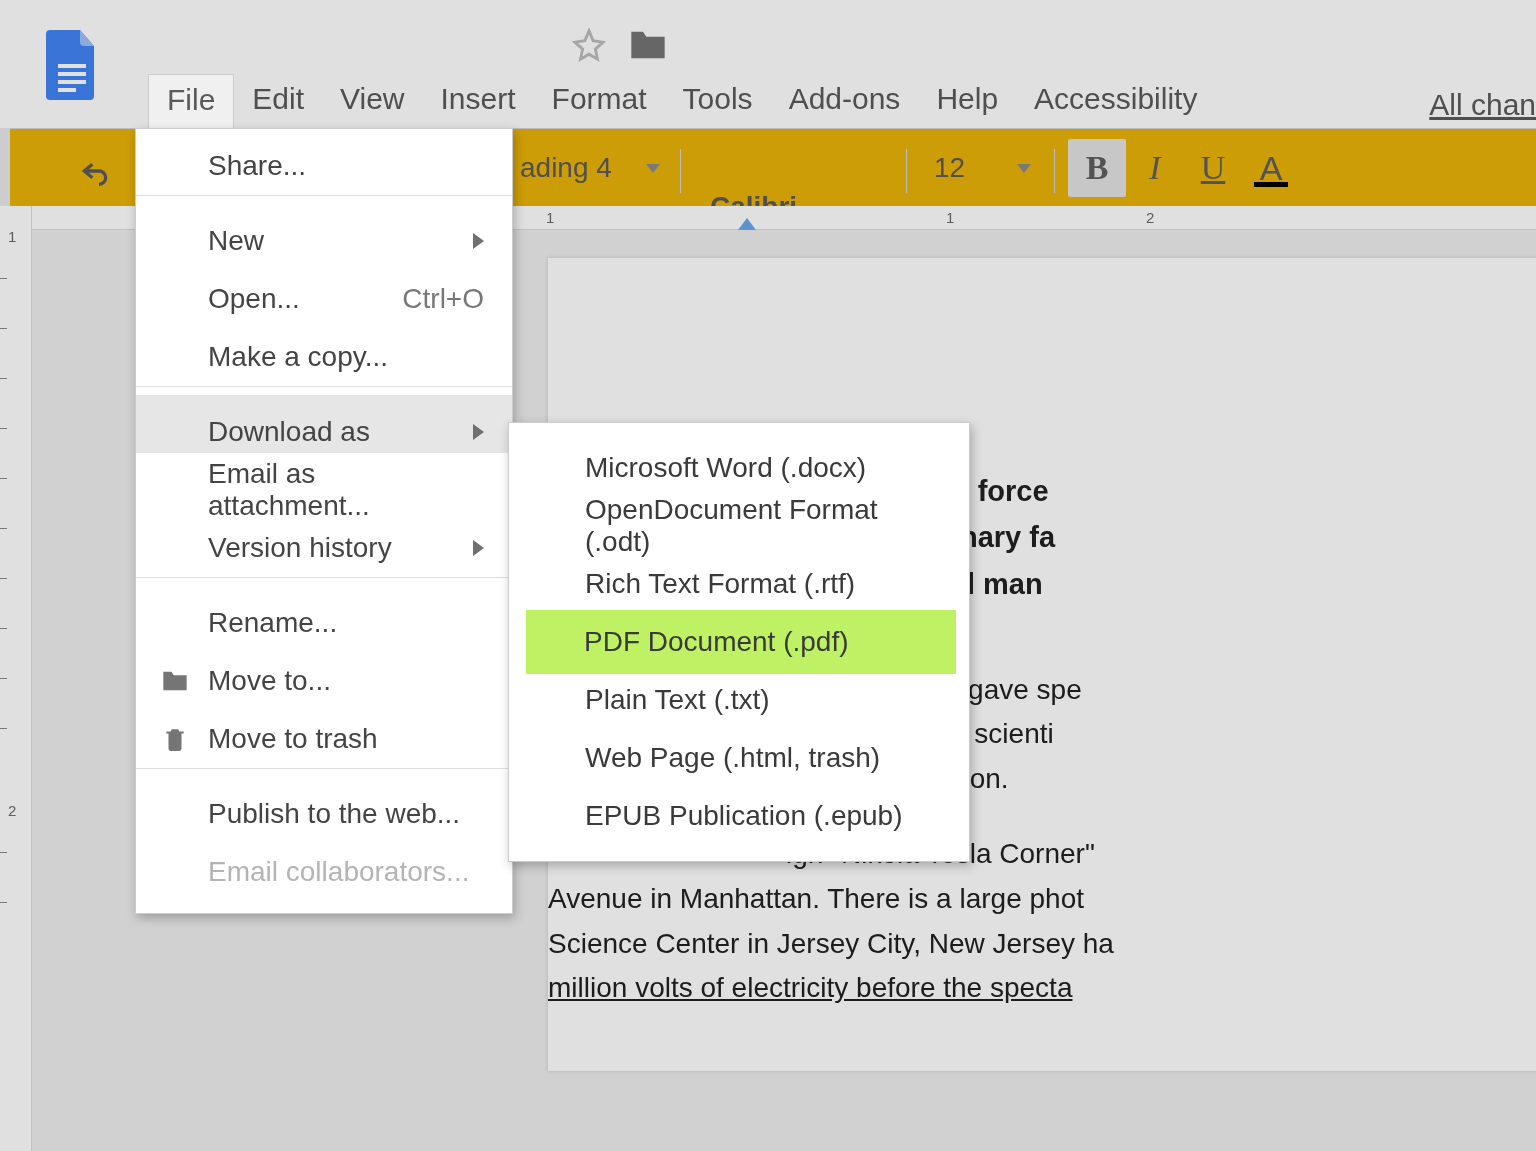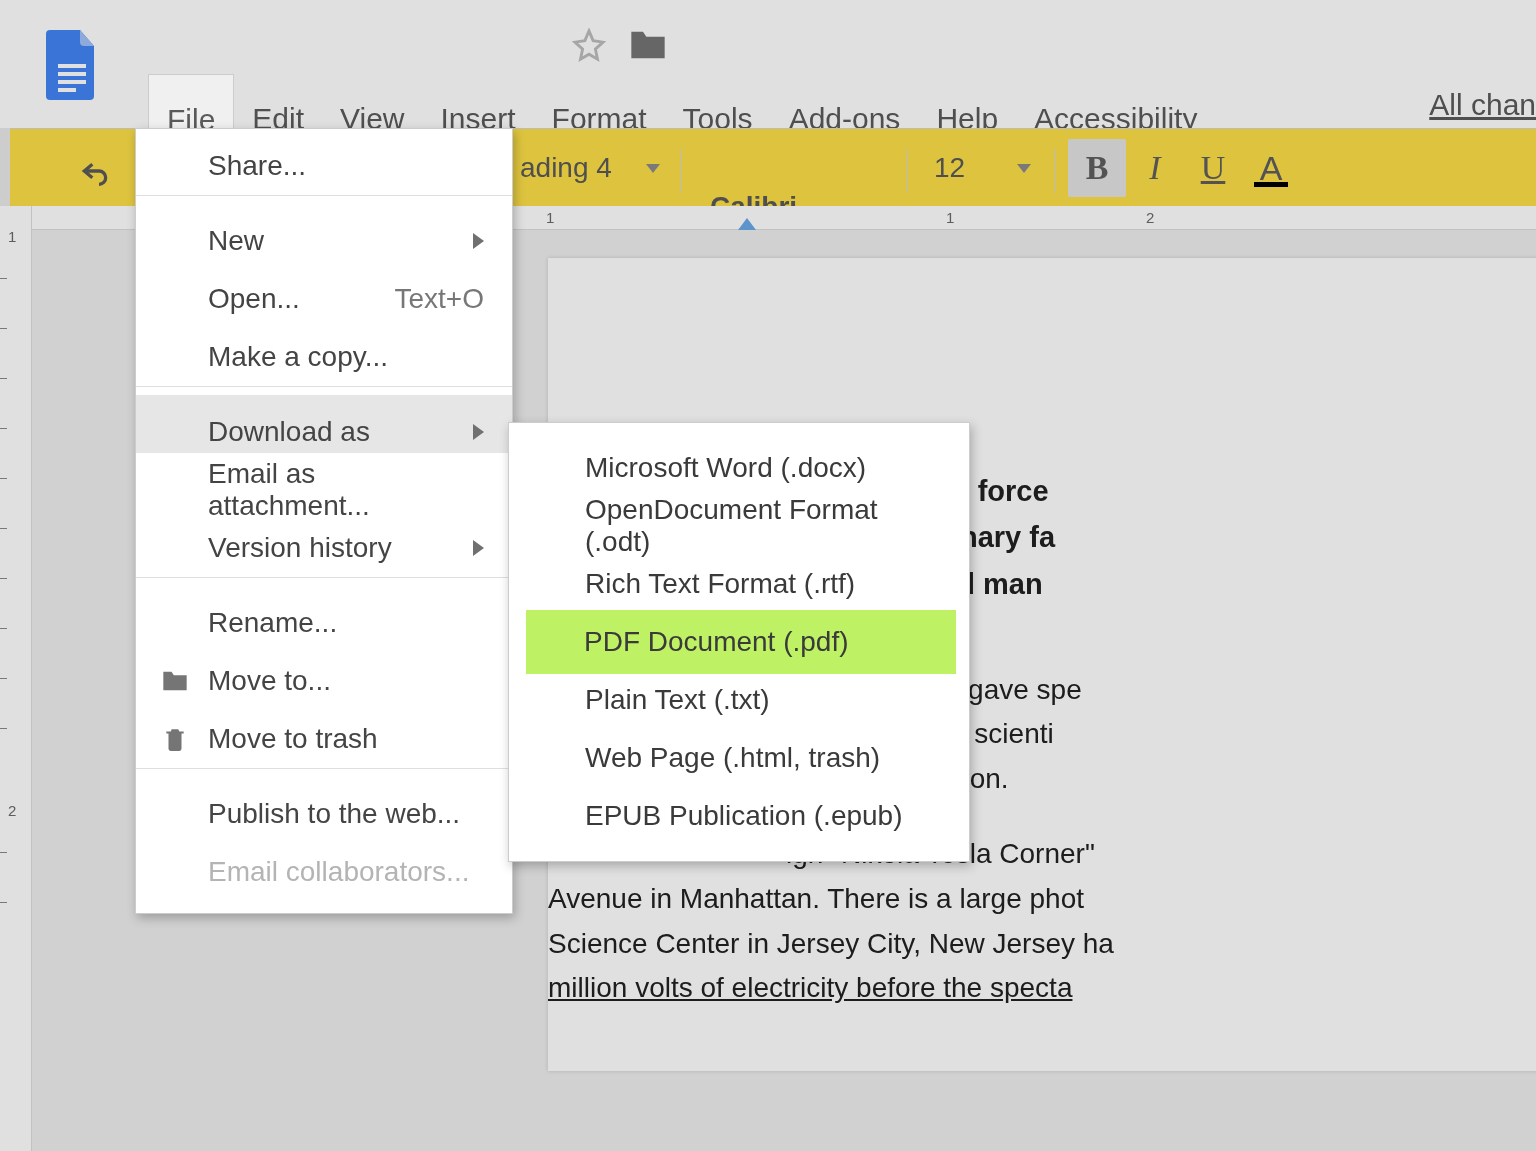--- a/index.html
+++ b/index.html
@@ -7,25 +7,25 @@
   
   .dim { position:absolute; inset:0; background:rgba(0,0,0,0.12); pointer-events:none; z-index:5; }
   
   .header { position:absolute; left:0; top:0; right:0; height:128px; background:#fff; }
   .doc-icon { position:absolute; left:46px; top:30px; width:52px; height:70px; }
   .doc-title { position:absolute; left:148px; top:18px; font-size:46px; color:#4a4a4a; letter-spacing:0.5px; }
   .star-icon { position:absolute; left:572px; top:28px; width:34px; height:34px; color:#bdbdbd; }
   .folder-icon { position:absolute; left:628px; top:28px; width:40px; height:34px; }
   
   .menubar { position:absolute; left:148px; top:74px; display:flex; gap:0; font-size:30px; color:#5a5a5a; }
-  .menu-item { padding:28px 18px 14px 18px; cursor:pointer; }
+  .menu-item { padding:8px 18px 14px 18px; cursor:pointer; }
   .menu-item.active { background:#f0f0f0; border:1px solid #ccc; border-bottom:none; position:relative; z-index:20; }
   .changes-link { position:absolute; right:0; top:78px; font-size:30px; color:#5a5a5a; text-decoration:underline; padding:10px 0 14px 0; }
   
-  .toolbar { position:absolute; left:10px; top:128px; right:0; height:86px; background:#fde047; border-top:1px solid #d7d7d7; border-bottom:1px solid #d7d7d7; display:flex; align-items:center;gap:36px; }
+  .toolbar { position:absolute; left:10px; top:128px; right:0; height:86px; background:#eab308; border-top:1px solid #d7d7d7; border-bottom:1px solid #d7d7d7; display:flex; align-items:center;gap:36px; }
   .tool-btn { width:54px; height:54px; display:flex; align-items:center; justify-content:center; color:#6a6a6a; }
   .undo-icon { margin-left:58px; }
   .redo-icon { margin-left:10px; }
   .style-select { position:absolute; left:510px; top:0; height:78px; display:flex; align-items:center; min-width:140px; font-size:28px; color:#5a5a5a; }
   .style-select .caret { margin-left:34px; }
   .font-select { position:absolute; left:700px; top:16px; height:78px; display:flex; align-items:flex-end; min-width:180px; font-size:28px; color:#5a5a5a;font-weight:bold; }
   .font-select .caret { margin-left:70px; }
   .size-select { position:absolute; left:924px; top:0; height:78px; display:flex; align-items:center; font-size:28px; color:#5a5a5a; }
   .size-select .caret { margin-left:52px; }
   .format-group { position:absolute; left:1058px; top:0; height:78px; display:flex; align-items:center; gap:0; }
@@ -185,21 +185,21 @@
   <div class="fm-item">
       <span>Share...</span>
     </div>
   <div class="fm-sep"></div>
   <div class="fm-item">
       <span>New</span>
       <span class="sub-arrow"></span>
     </div>
   <div class="fm-item">
       <span>Open...</span>
-      <span class="shortcut">Text+O</span>
+      <span class="shortcut">Ctrl+O</span>
     </div>
   <div class="fm-item">
       <span>Make a copy...</span>
     </div>
   <div class="fm-sep"></div>
   <div class="fm-item hover">
       <span>Download as</span>
       <span class="sub-arrow"></span>
     </div>
   <div class="fm-item">

